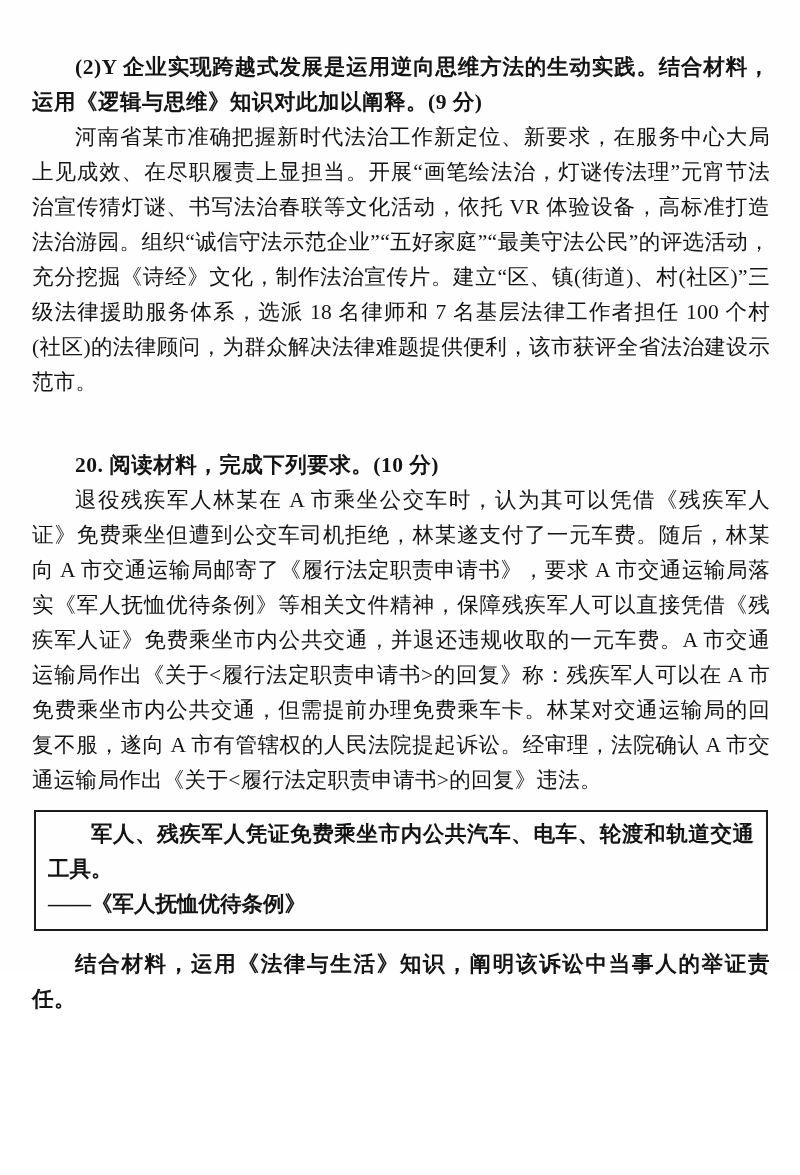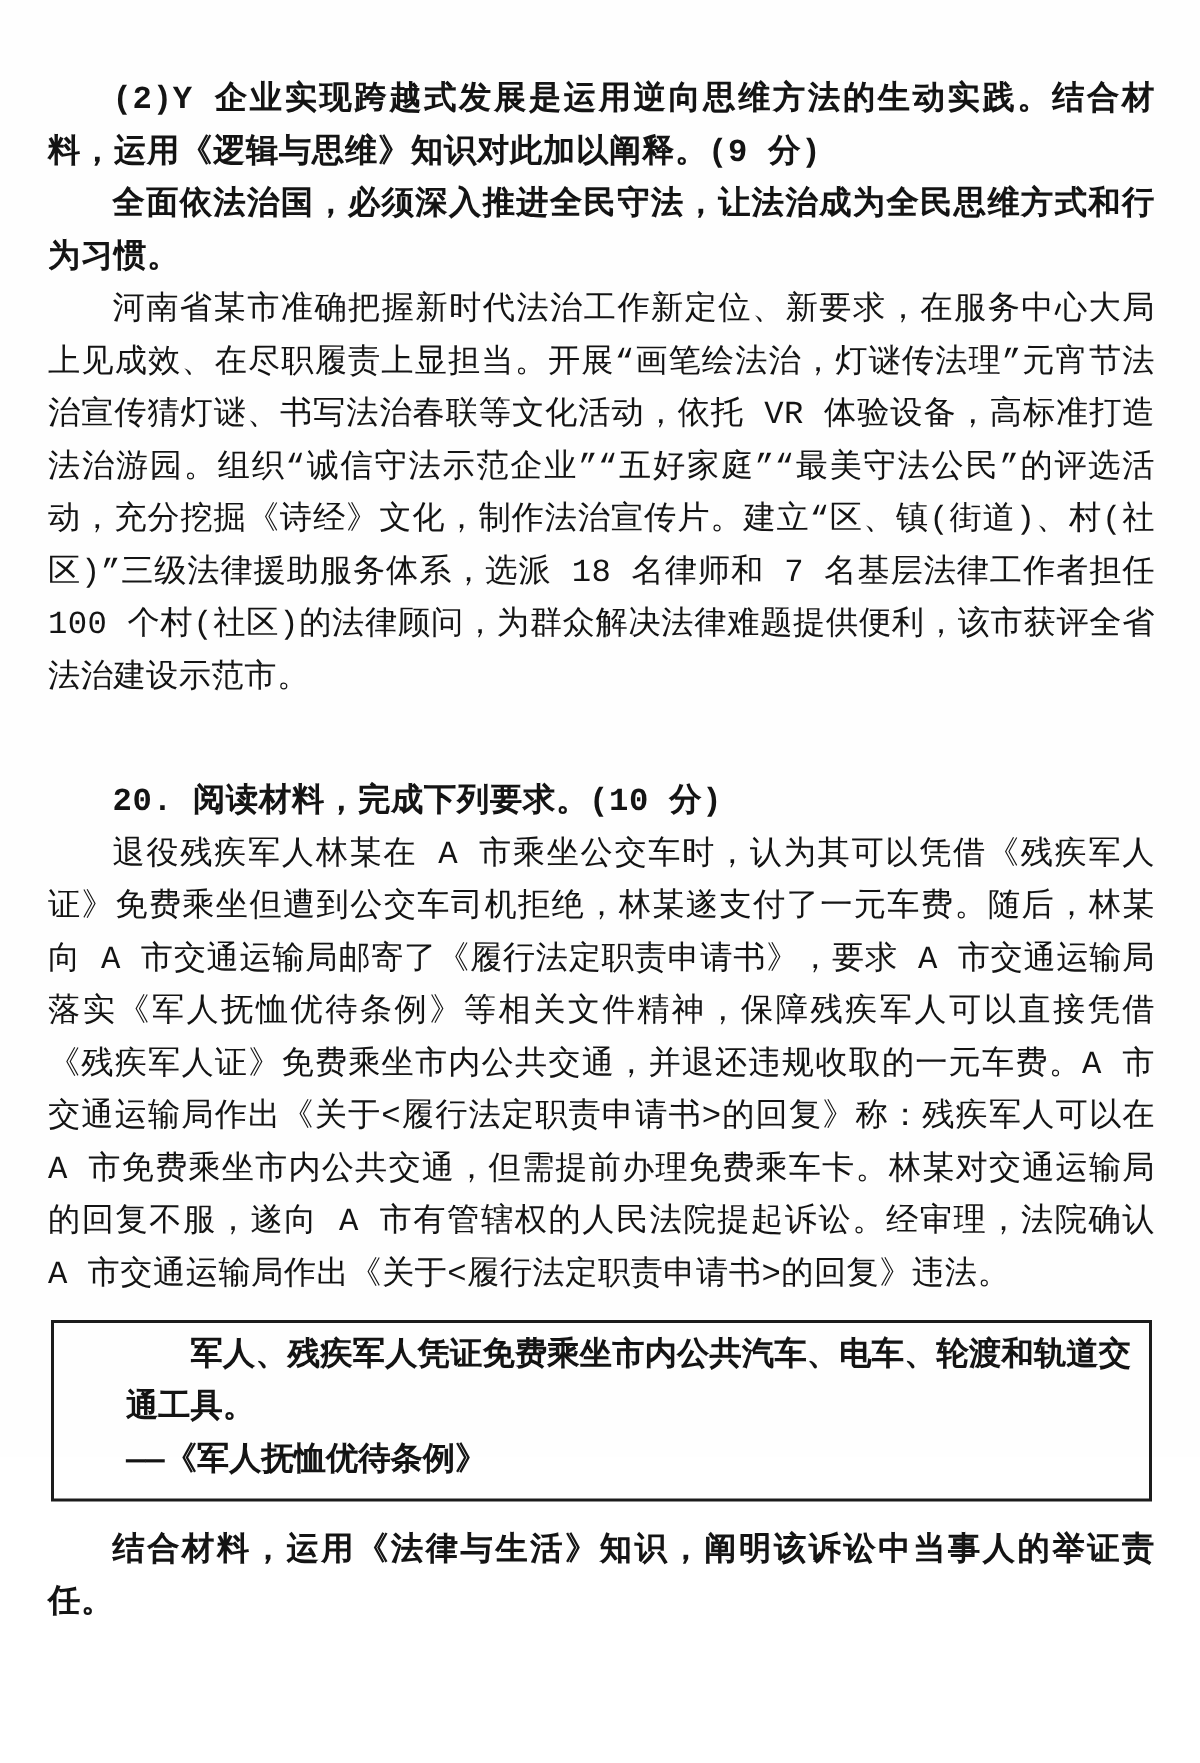--- a/index.html
+++ b/index.html
@@ -13,21 +13,20 @@
     overflow: hidden;
     font-family: "Liberation Serif", "DejaVu Serif", serif;
     color: #141414;
   }
   .page {
     box-sizing: border-box;
     width: 800px;
     height: 971px;
     padding: 50px 30px 0 32px;
     background: #fefefe;
-    font-family: Liberation Mono, monospace;
   }
   .page p {
     margin: 0;
     font-size: 21.5px;
     line-height: 35px;
     text-align: justify;
     text-indent: 2em;
   }
   .song-bold {
     font-weight: 700;
@@ -41,36 +40,34 @@
     margin-top: 48px !important;
   }
   .quote-box {
     box-sizing: border-box;
     margin: 12px 2px 16px 2px;
     border: 2px solid #1c1c1c;
     padding: 5px 12px 7px 12px;
   }
   .quote-box p {
     font-weight: 700;
-    margin-left: 36px;
   }
   .quote-source {
     text-align: right;
     text-indent: 0 !important;
   }
 </style>
 </head>
 <body>
 
 <div class="page">
 
   <p class="song-bold">(2)Y 企业实现跨越式发展是运用逆向思维方法的生动实践。结合材料，运用《逻辑与思维》知识对此加以阐释。(9 分)</p>
 
 
-  <p class="song-bold">全面依法治国，必须深入推进全民守法，让法治成为全民思维方式和行为习惯。</p>
 
   <p class="kai">河南省某市准确把握新时代法治工作新定位、新要求，在服务中心大局上见成效、在尽职履责上显担当。开展“画笔绘法治，灯谜传法理”元宵节法治宣传猜灯谜、书写法治春联等文化活动，依托 VR 体验设备，高标准打造法治游园。组织“诚信守法示范企业”“五好家庭”“最美守法公民”的评选活动，充分挖掘《诗经》文化，制作法治宣传片。建立“区、镇(街道)、村(社区)”三级法律援助服务体系，选派 18 名律师和 7 名基层法律工作者担任 100 个村(社区)的法律顾问，为群众解决法律难题提供便利，该市获评全省法治建设示范市。</p>
 
 
   <p class="song-bold gap-before">20. 阅读材料，完成下列要求。(10 分)</p>
 
   <p class="kai">退役残疾军人林某在 A 市乘坐公交车时，认为其可以凭借《残疾军人证》免费乘坐但遭到公交车司机拒绝，林某遂支付了一元车费。随后，林某向 A 市交通运输局邮寄了《履行法定职责申请书》，要求 A 市交通运输局落实《军人抚恤优待条例》等相关文件精神，保障残疾军人可以直接凭借《残疾军人证》免费乘坐市内公共交通，并退还违规收取的一元车费。A 市交通运输局作出《关于&lt;履行法定职责申请书&gt;的回复》称：残疾军人可以在 A 市免费乘坐市内公共交通，但需提前办理免费乘车卡。林某对交通运输局的回复不服，遂向 A 市有管辖权的人民法院提起诉讼。经审理，法院确认 A 市交通运输局作出《关于&lt;履行法定职责申请书&gt;的回复》违法。</p>
 
   <div class="quote-box">
     <p>军人、残疾军人凭证免费乘坐市内公共汽车、电车、轮渡和轨道交通工具。</p>

